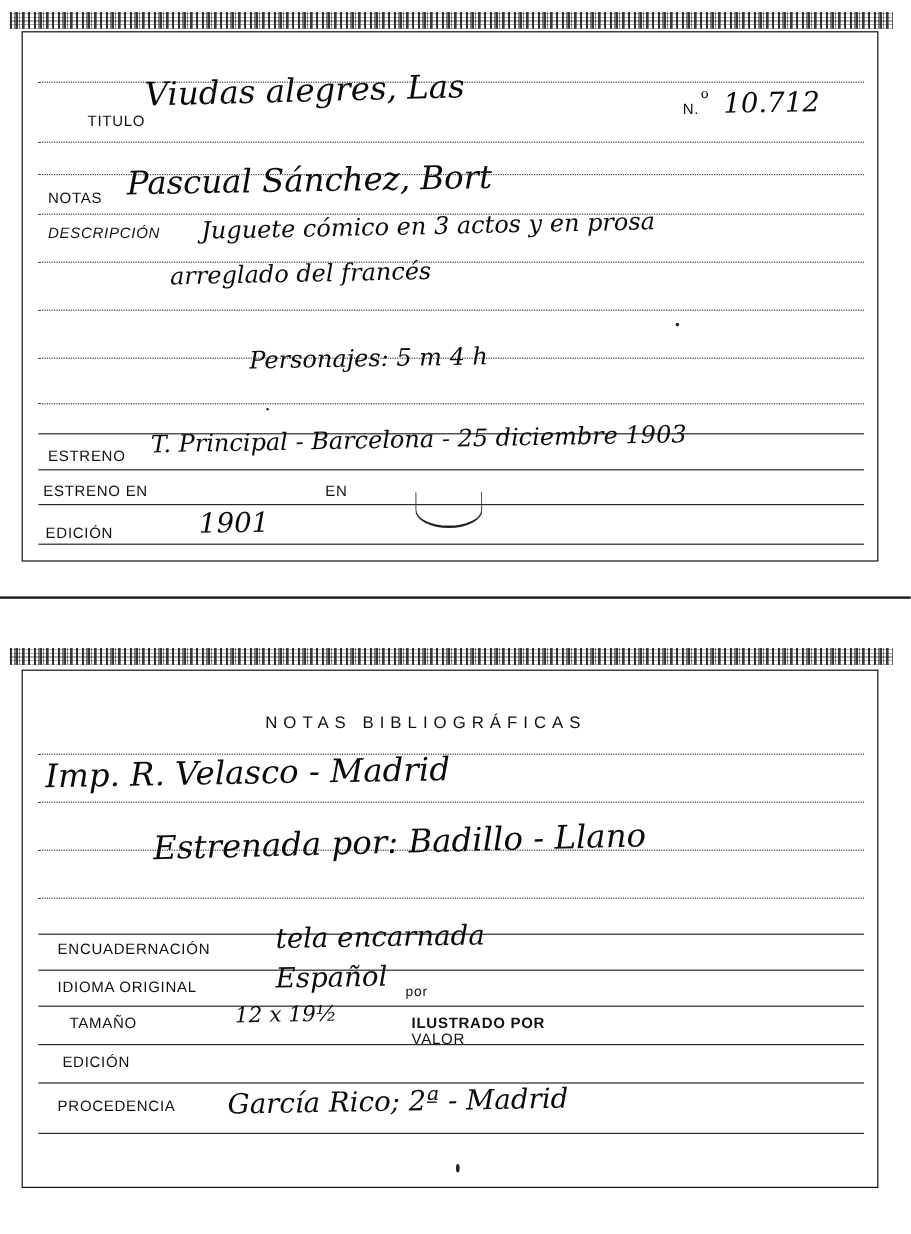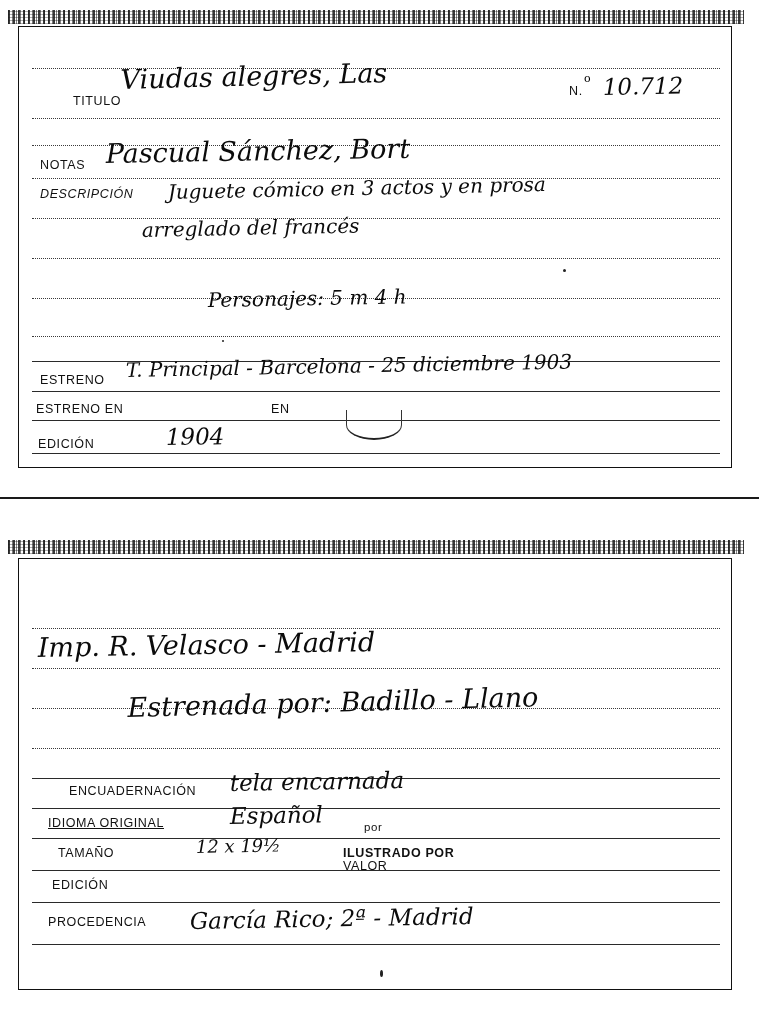--- a/index.html
+++ b/index.html
@@ -57,21 +57,21 @@
   .rule.solid { border-top: 1px solid #2a2a2a; }
 
   
   .label {
     position: absolute;
     font-size: 12.5px;
     letter-spacing: .6px;
     color: #111;
     white-space: nowrap;
   }
-  .label.small { font-size: 11.5px; margin-left: 26px; }
+  .label.small { font-size: 11.5px; }
 
   .heading {
     position: absolute;
     font-size: 14px;
     letter-spacing: 5px;
     color: #111;
     white-space: nowrap;
   }
 
   
@@ -161,21 +161,21 @@
 
     <div class="hand h3" style="left:160px; top:170px; transform: rotate(-1.2deg);">Juguete cómico en 3 actos y en prosa</div>
     <div class="hand h3" style="left:134px; top:208px; transform: rotate(-1.2deg);">arreglado del francés</div>
 
     <div class="hand h3" style="left:200px; top:278px; transform: rotate(-1deg);">Personajes: 5 m 4 h</div>
 
     <div class="hand h3" style="left:118px; top:348px; transform: rotate(-1.1deg);">T. Principal - Barcelona - 25 diciembre 1903</div>
 
     <div class="hand h3" style="left:140px; top:388px;"></div>
 
-    <div class="hand h2" style="left:158px; top:414px; transform: rotate(-0.8deg);">1904</div>
+    <div class="hand h2" style="left:158px; top:414px; transform: rotate(-0.8deg);">1901</div>
 
     <div class="blob" style="left:338px; top:400px;"></div>
 
     <div class="speck" style="left:555px; top:259px; width:3px; height:3px;"></div>
     <div class="speck" style="left:214px; top:330px; width:2px; height:2px;"></div>
   </div>
 
   <div class="divider" style="top:497px;"></div>
 
   <div class="card" style="left:8px; top:540px; width:736px; height:470px;">
@@ -188,23 +188,24 @@
     <div class="rule" style="left:24px; top:128px; width:688px;"></div>
     <div class="rule" style="left:24px; top:168px; width:688px;"></div>
     <div class="rule" style="left:24px; top:208px; width:688px;"></div>
     <div class="rule solid" style="left:24px; top:238px; width:688px;"></div>
     <div class="rule solid" style="left:24px; top:268px; width:688px;"></div>
     <div class="rule solid" style="left:24px; top:298px; width:688px;"></div>
     <div class="rule solid" style="left:24px; top:330px; width:688px;"></div>
     <div class="rule solid" style="left:24px; top:362px; width:688px;"></div>
     <div class="rule solid" style="left:24px; top:404px; width:688px;"></div>
 
-
-    <div class="label" style="left:40px; top:244px;margin-left:21px;">ENCUADERNACIÓN</div>
-    <div class="label" style="left:40px; top:276px;text-decoration:underline;">IDIOMA ORIGINAL</div>
+    <div class="heading" style="left:213px; top:54px;">NOTAS BIBLIOGRÁFICAS</div>
+
+    <div class="label" style="left:40px; top:244px;">ENCUADERNACIÓN</div>
+    <div class="label" style="left:40px; top:276px;">IDIOMA ORIGINAL</div>
     <div class="label small" style="left:330px; top:281px;">por</div>
     <div class="label" style="left:50px; top:306px;">TAMAÑO</div>
     <div class="label" style="left:335px; top:306px;font-weight:bold;">ILUSTRADO POR</div>
     <div class="label" style="left:44px; top:338px;">EDICIÓN</div>
     <div class="label" style="left:335px; top:319px;">VALOR</div>
     <div class="label" style="left:40px; top:375px;">PROCEDENCIA</div>
 
     <div class="hand h1" style="left:30px; top:92px; transform: rotate(-1deg);">Imp. R. Velasco - Madrid</div>
     <div class="hand h1" style="left:120px; top:152px; transform: rotate(-1.5deg);">Estrenada por: Badillo - Llano</div>
 

